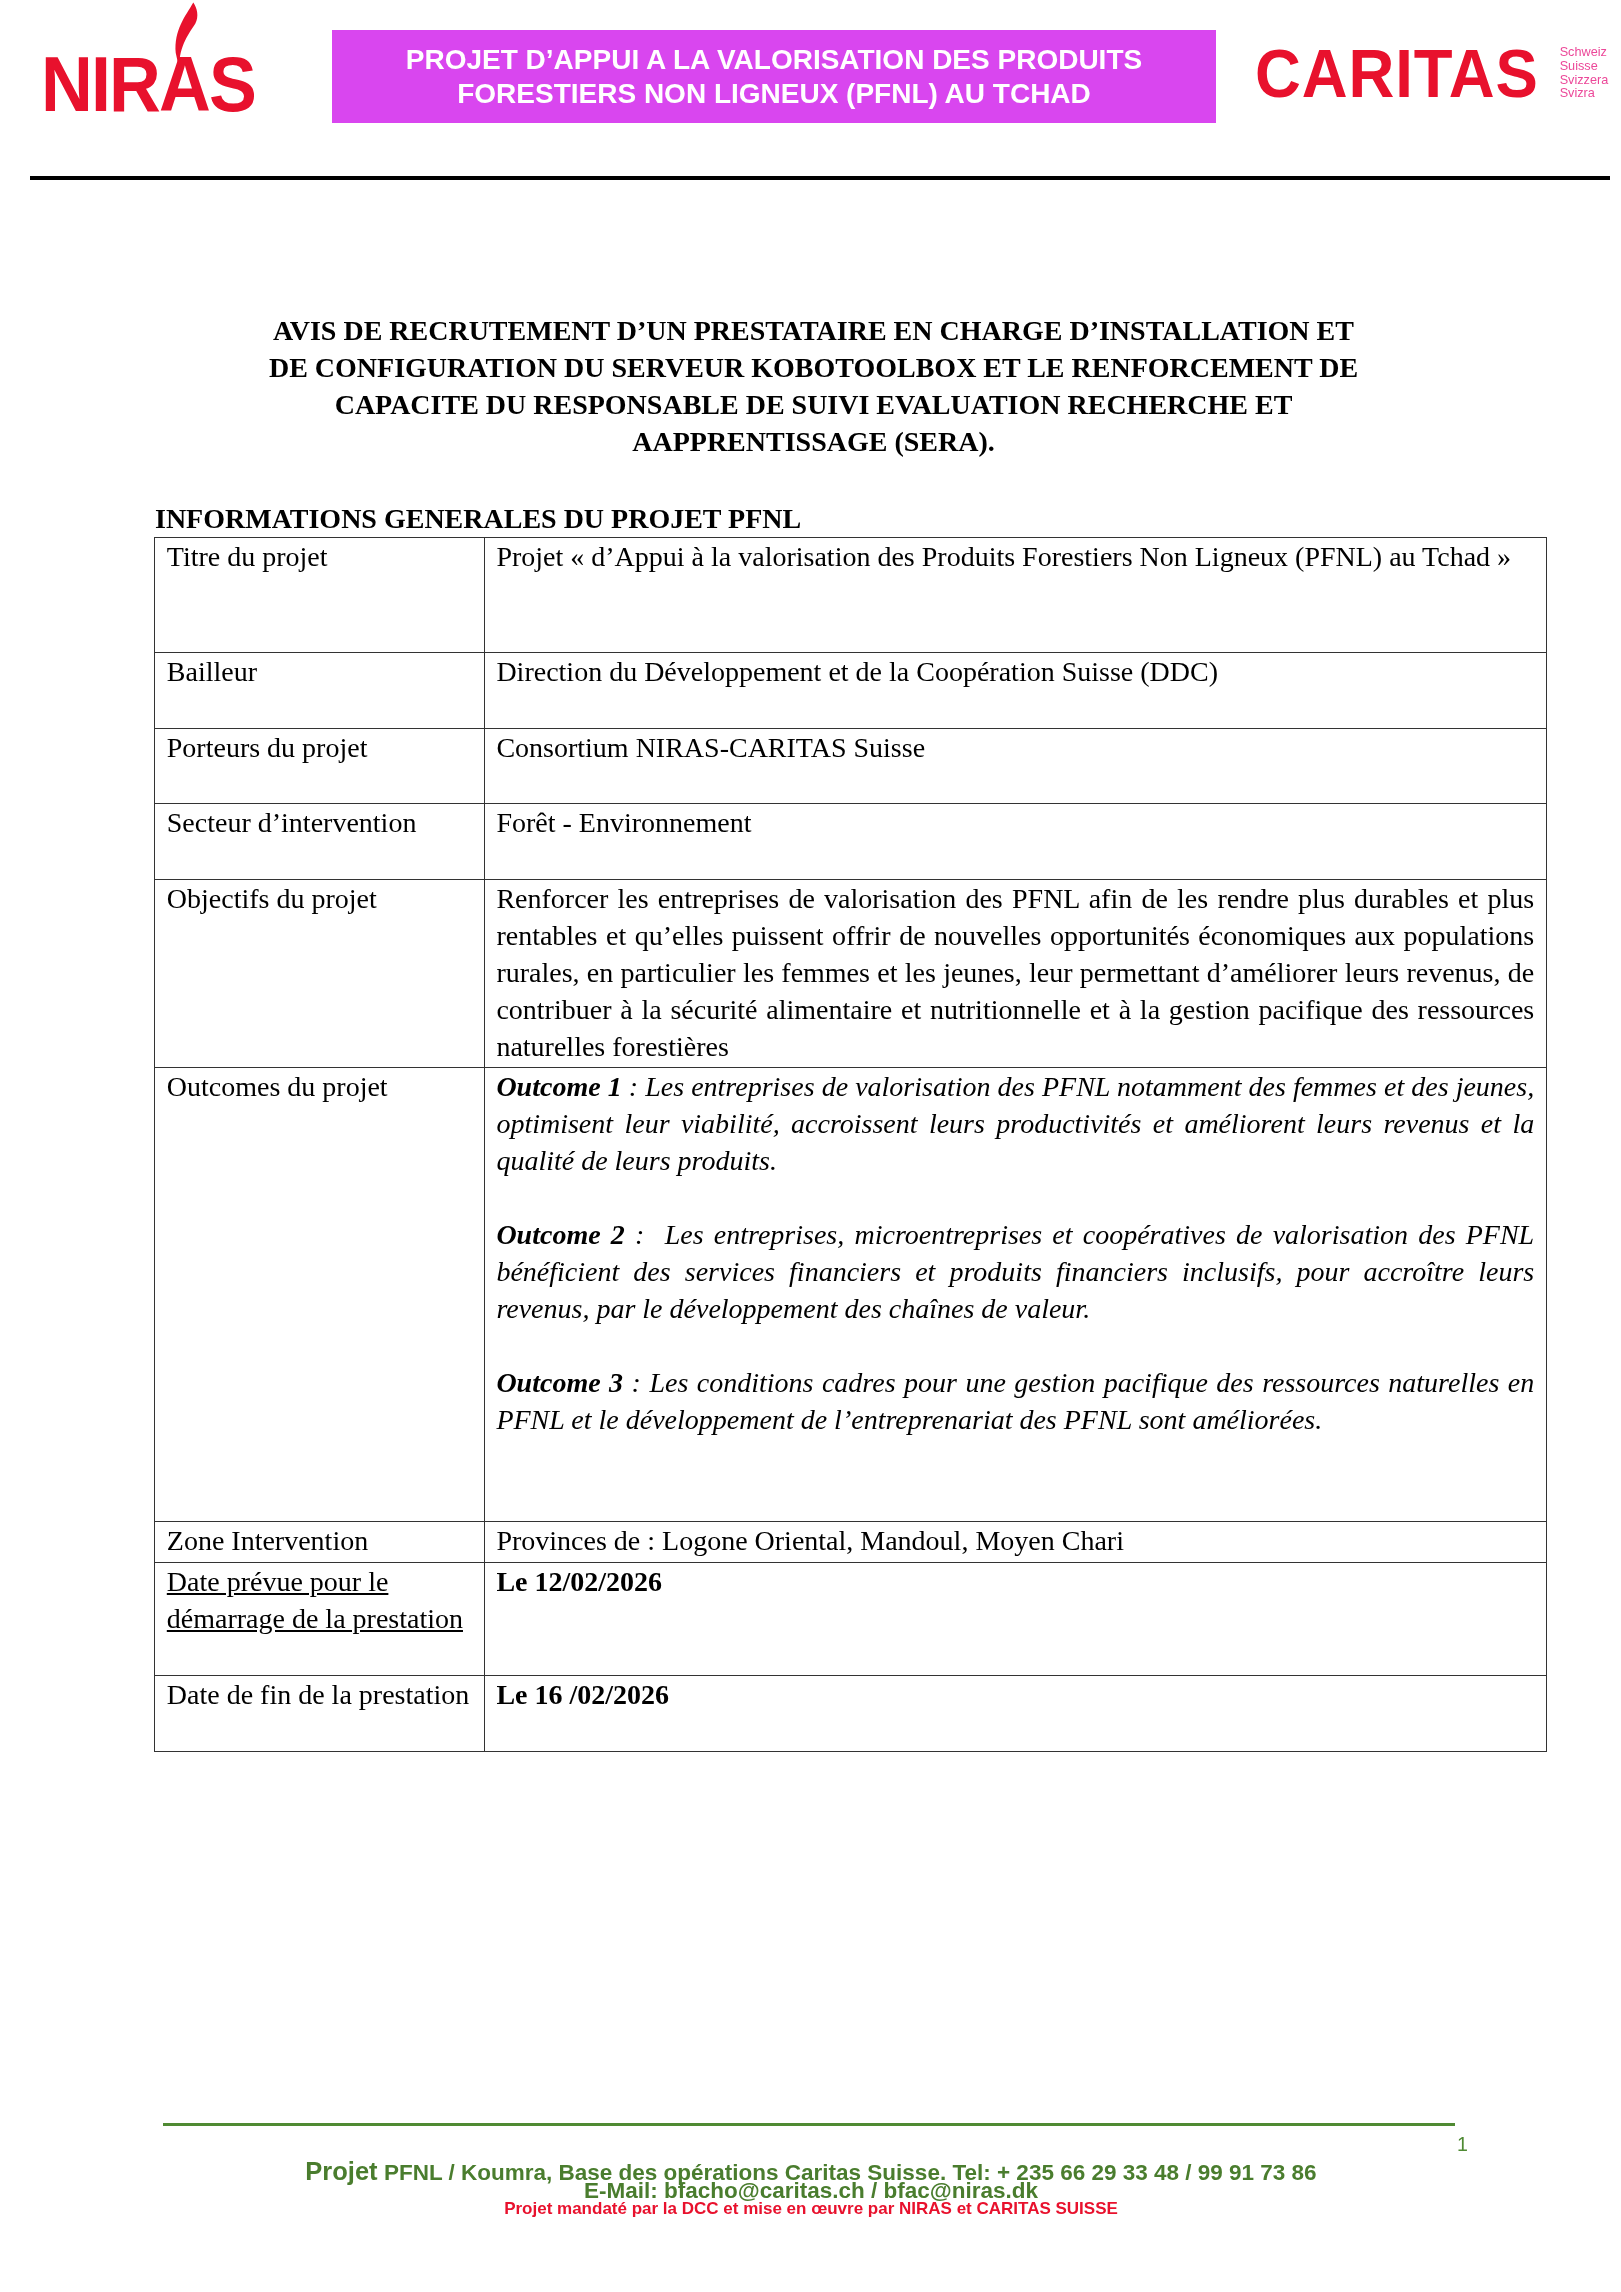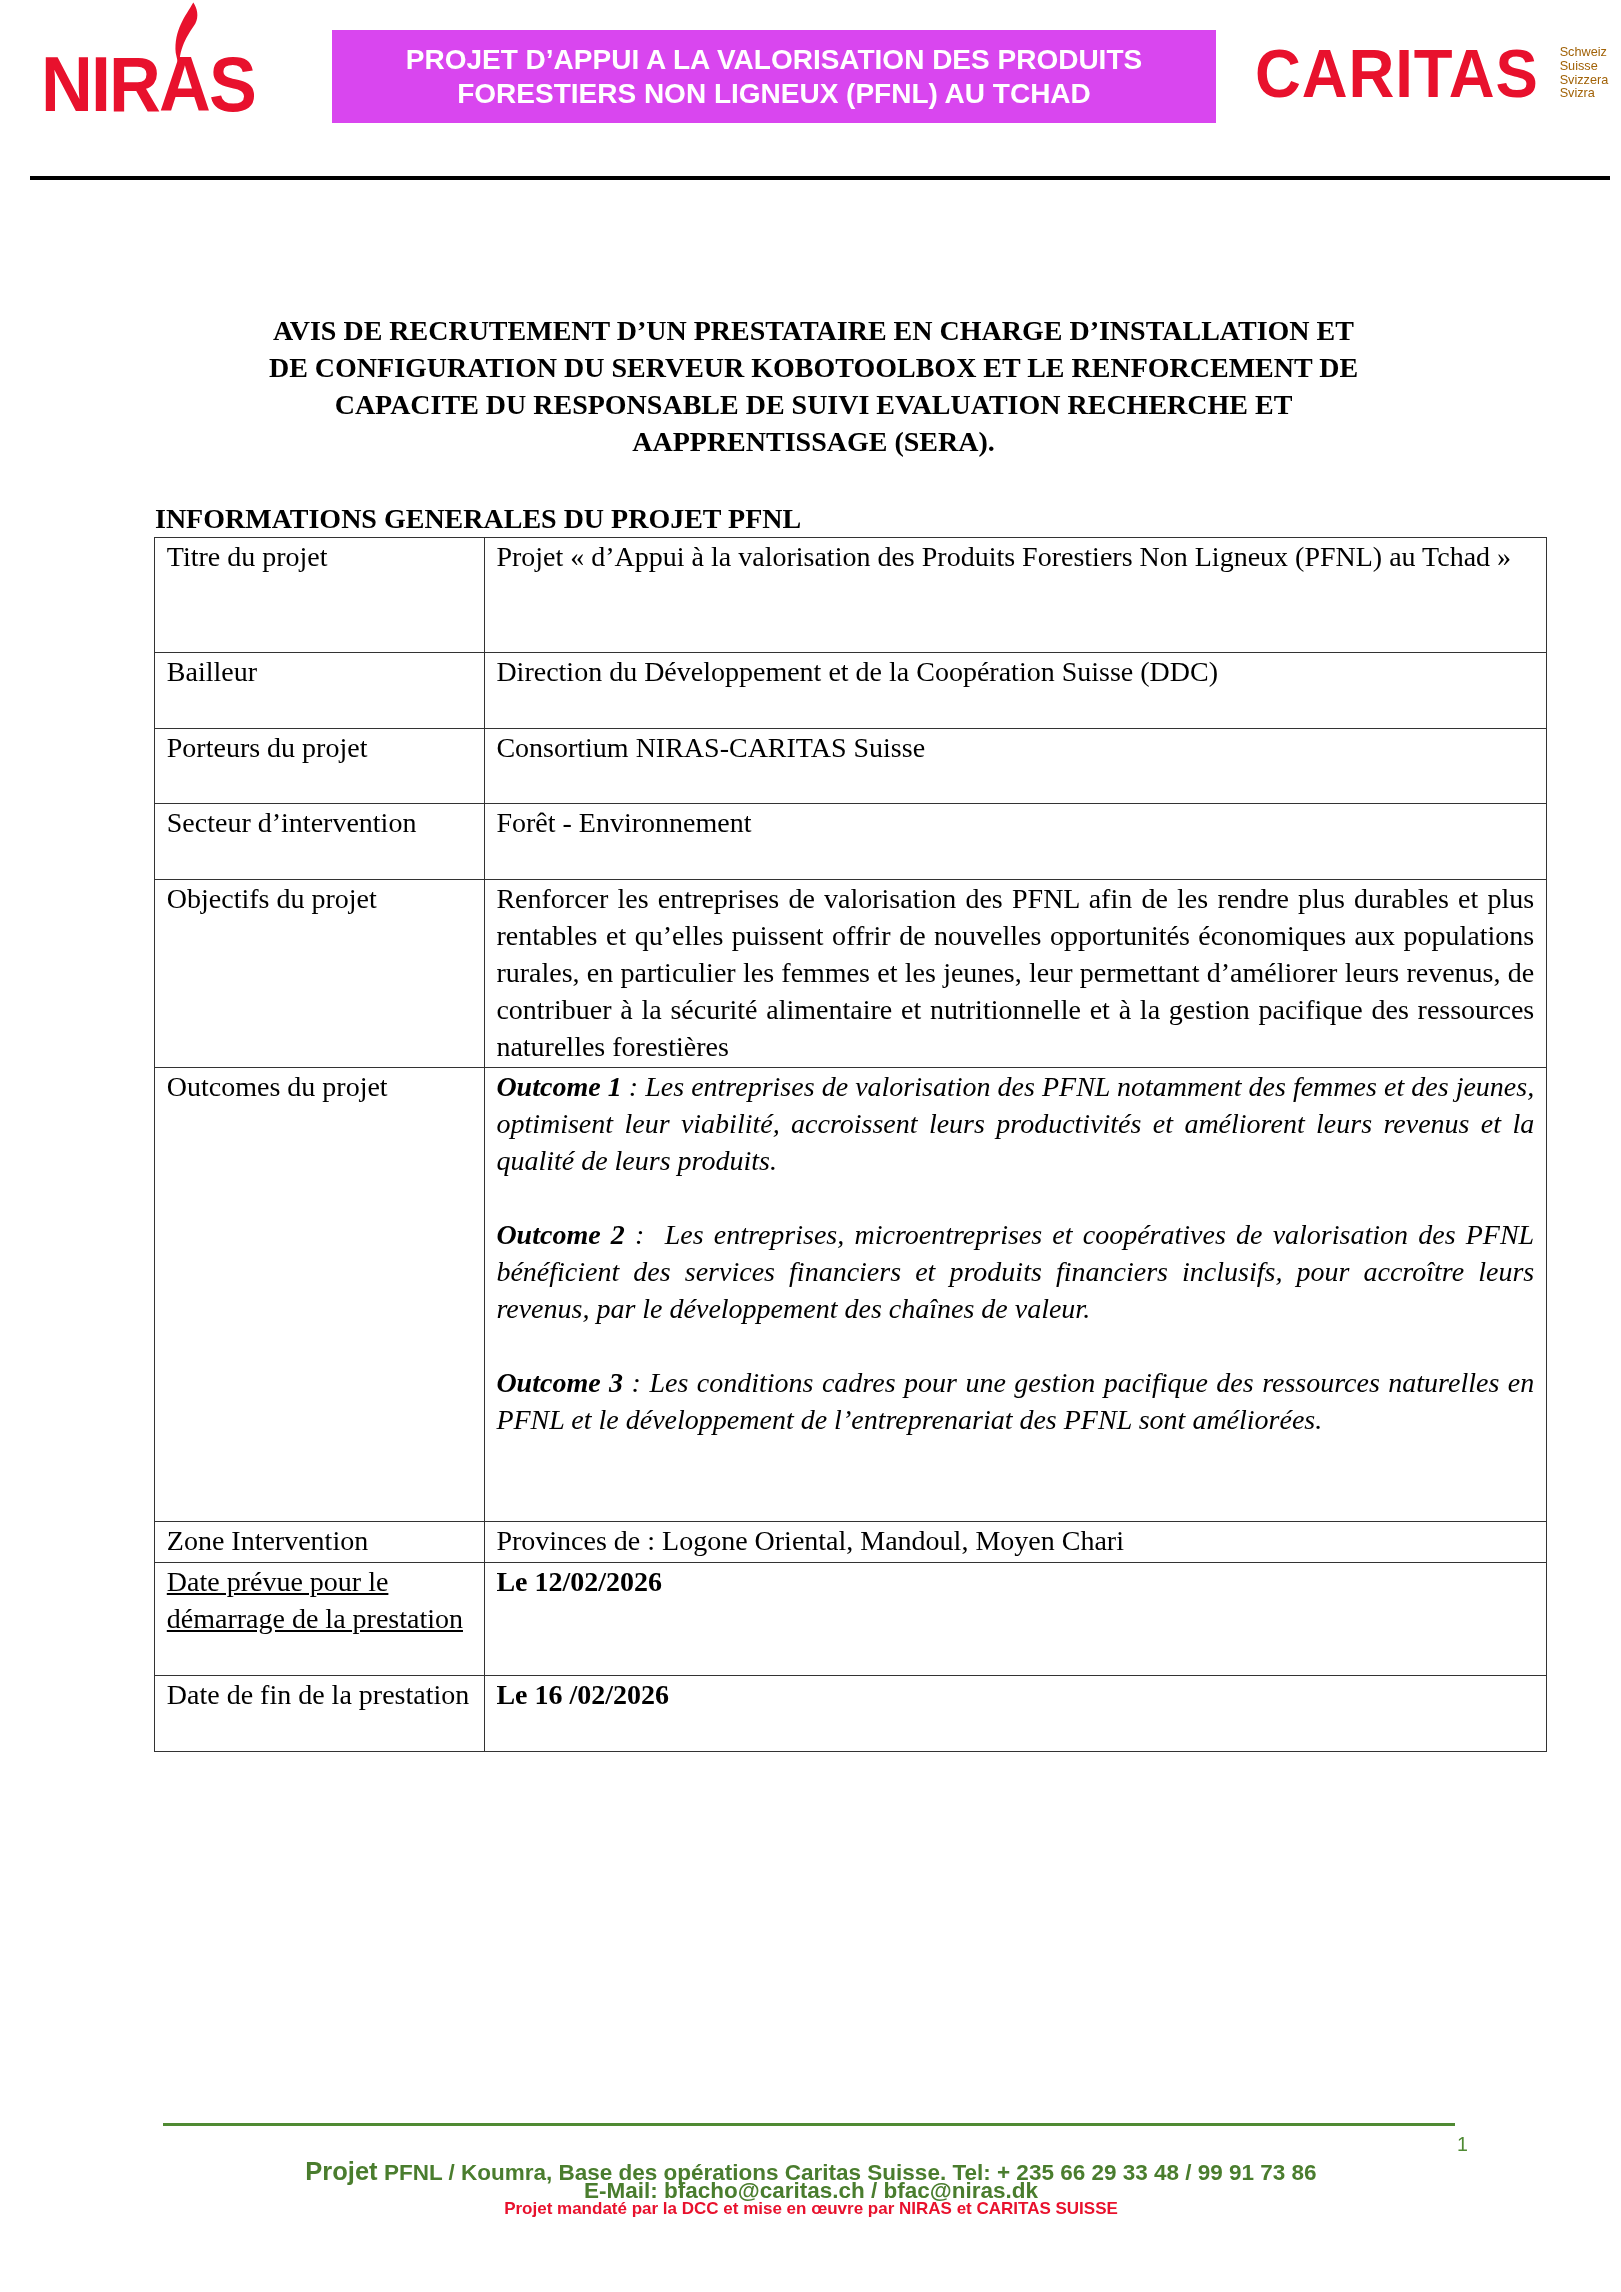--- a/index.html
+++ b/index.html
@@ -6,21 +6,21 @@
   body { width: 1621px; height: 2293px; position: relative; overflow: hidden; font-family: "Liberation Serif", serif; color: #000; }
   .abs { position: absolute; }
 
   
   .niras-logo { left: 41px; top: 0px; width: 255px; height: 127px; }
   .niras-text { position: absolute; left: 0; top: 45px; font-family: "Liberation Sans", sans-serif; font-weight: 700; font-size: 78px; letter-spacing: -2px; color: #e8112d; line-height: 1; transform: scaleX(0.92); transform-origin: left top; }
   .niras-flame { position: absolute; left: 125px; top: 2px; }
   .banner { left: 332px; top: 30px; width: 884px; height: 93px; background: #d946ef; color: #fff; font-family: "Liberation Sans", sans-serif; font-weight: 700; font-size: 28px; text-align: center; line-height: 34px; display: flex; flex-direction: column; justify-content: center; }
   .caritas { left: 1255px; top: 39px; height: 69px; display: flex; align-items: center; }
   .caritas-word { font-family: "Liberation Sans", sans-serif; font-weight: 700; font-size: 69px; color: #e8112d; letter-spacing: 1px; transform: scaleX(0.92); transform-origin: left center; line-height: 1; }
-  .caritas-langs { margin-left: -3.9px; font-family: "Liberation Sans", sans-serif; font-size: 12.7px; line-height: 13.7px; color: #a16207; }
+  .caritas-langs { margin-left: -3.9px; font-family: "Liberation Sans", sans-serif; font-size: 12.7px; line-height: 13.7px; color: #ec4899; }
   .header-rule { left: 30px; top: 176px; width: 1580px; height: 3.9px; background: #000; }
 
   
   .doc-title { left: 157px; top: 312px; width: 1313px; text-align: center; font-weight: 700; font-size: 28px; line-height: 37px; }
   .section-title { left: 155px; top: 502px; font-weight: 700; font-size: 28px; line-height: 33px; }
 
   
   .info-table { left: 154px; top: 537px; width: 1393px; border-collapse: collapse; table-layout: fixed; font-size: 28px; line-height: 37px; }
   .info-table td { border: 1.5px solid #333; vertical-align: top; padding: 0 11.8px; }
   .info-table td.label { width: 305px; text-align: left; }

